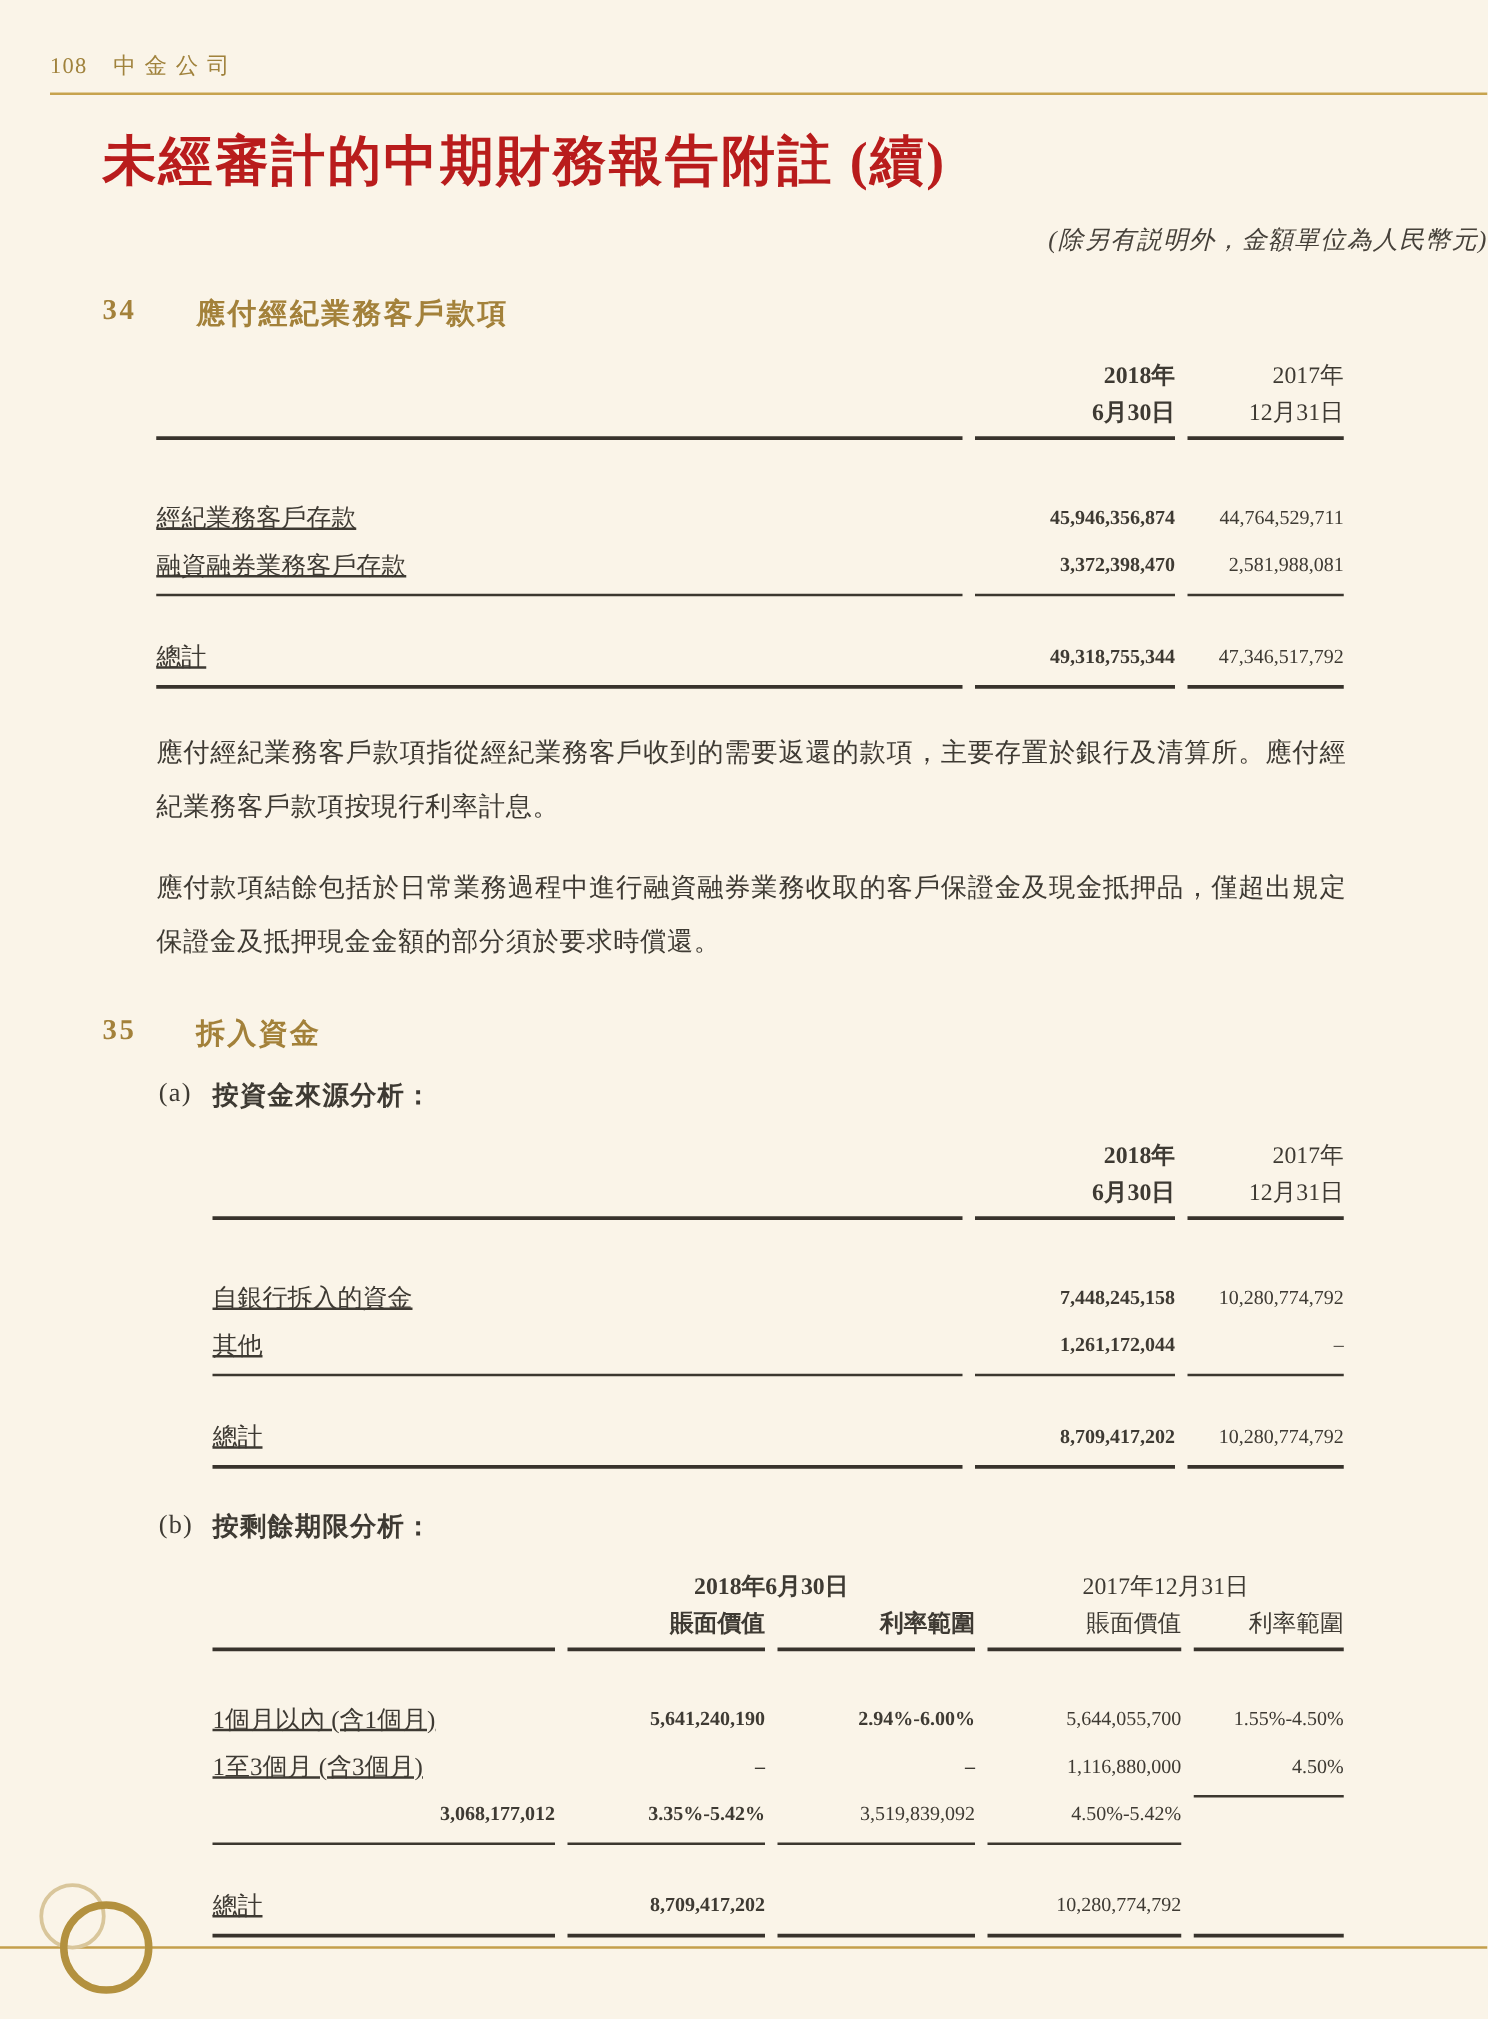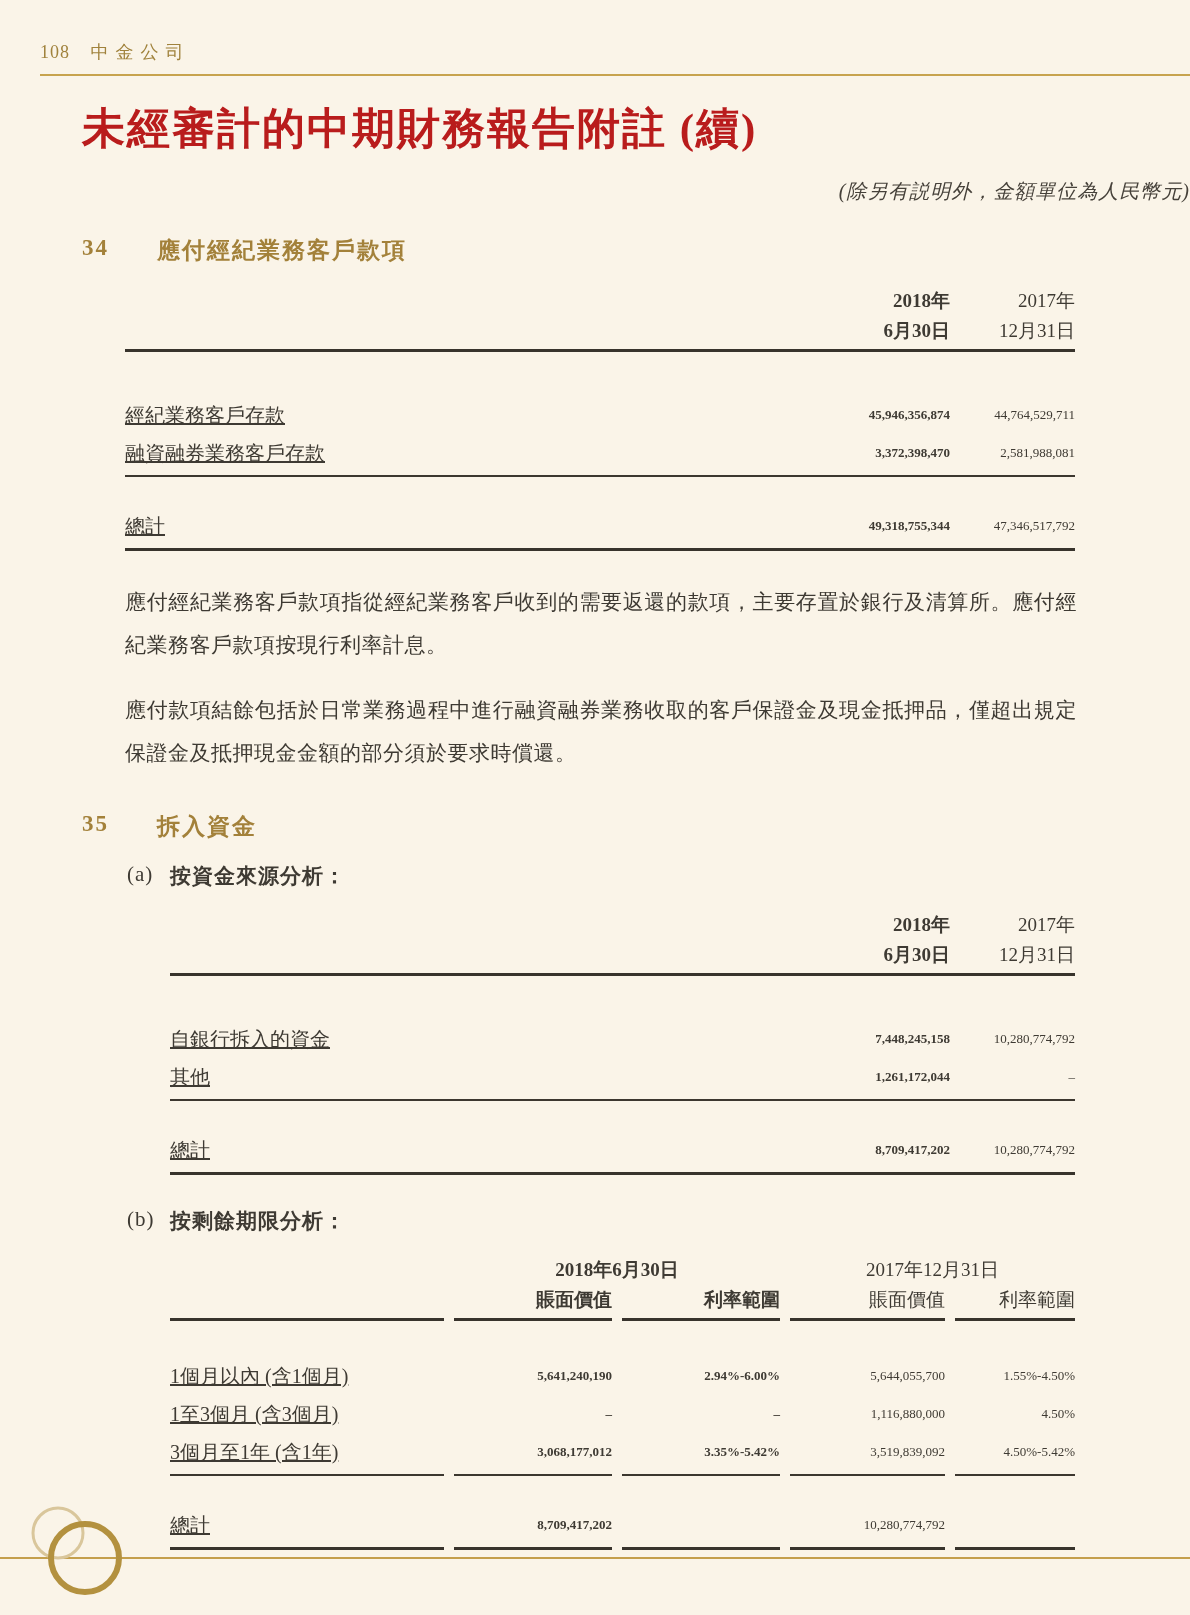--- a/index.html
+++ b/index.html
@@ -54,35 +54,35 @@
   .subhead{
     display:flex;
     margin-left:127px;
     font-size:21px;
     font-weight:bold;
     color:#3e3a33;
     letter-spacing:1px;
   }
   .subhead .subtag{width:43px;flex:0 0 auto;font-weight:normal;}
   
-  .t3{display:grid;grid-template-columns:1fr 160px 125px;column-gap:0;}
+  .t3{display:grid;grid-template-columns:1fr 160px 125px;column-gap:10px;}
   .t5{display:grid;grid-template-columns:1fr 158px 158px 155px 120px;column-gap:10px;}
   .tbl34{width:950px;margin-left:125px;}
   .tblA{width:905px;margin-left:170px;}
   .tblB{width:905px;margin-left:170px;}
   .hcell{
     text-align:right;font-size:19px;line-height:30px;
   }
   .gcell{text-align:center;font-size:19px;line-height:30px;}
   .bold{font-weight:bold;}
   .rule-thick{border-top:3px solid #38332c;height:0;}
   .rule-thin{border-top:2px solid #3c372f;height:0;}
   .rrow{padding-top:3px;}
   .cell-label{font-size:20px;text-align:left;text-decoration:underline;}
-  .cell-num{font-size:13px;text-align:right;font-variant-numeric:lining-nums;}
+  .cell-num{font-size:16px;text-align:right;font-variant-numeric:lining-nums;}
   .drow{line-height:38px;}
   .spacer44{height:44px;}
   .spacer30{height:30px;}
   .spacer36{height:36px;}
   
   .para{
     width:952px;margin-left:125px;
     font-size:21px;line-height:2.05;
     text-align:justify;
     letter-spacing:0.5px;
@@ -280,21 +280,20 @@
   <div class="cell-num drow bold">2.94%-6.00%</div>
   <div class="cell-num drow">5,644,055,700</div>
   <div class="cell-num drow">1.55%-4.50%</div>
 
   <div class="cell-label drow">1至3個月 (含3個月)</div>
   <div class="cell-num drow bold">–</div>
   <div class="cell-num drow bold">–</div>
   <div class="cell-num drow">1,116,880,000</div>
   <div class="cell-num drow">4.50%</div>
 
-  <div class="cell-label drow">3個月至1年 (含1年)</div>
   <div class="cell-num drow bold">3,068,177,012</div>
   <div class="cell-num drow bold">3.35%-5.42%</div>
   <div class="cell-num drow">3,519,839,092</div>
   <div class="cell-num drow">4.50%-5.42%</div>
 
   <div class="rrow">
       <div class="rule-thin"></div>
     </div>
   <div class="rrow">
       <div class="rule-thin"></div>

